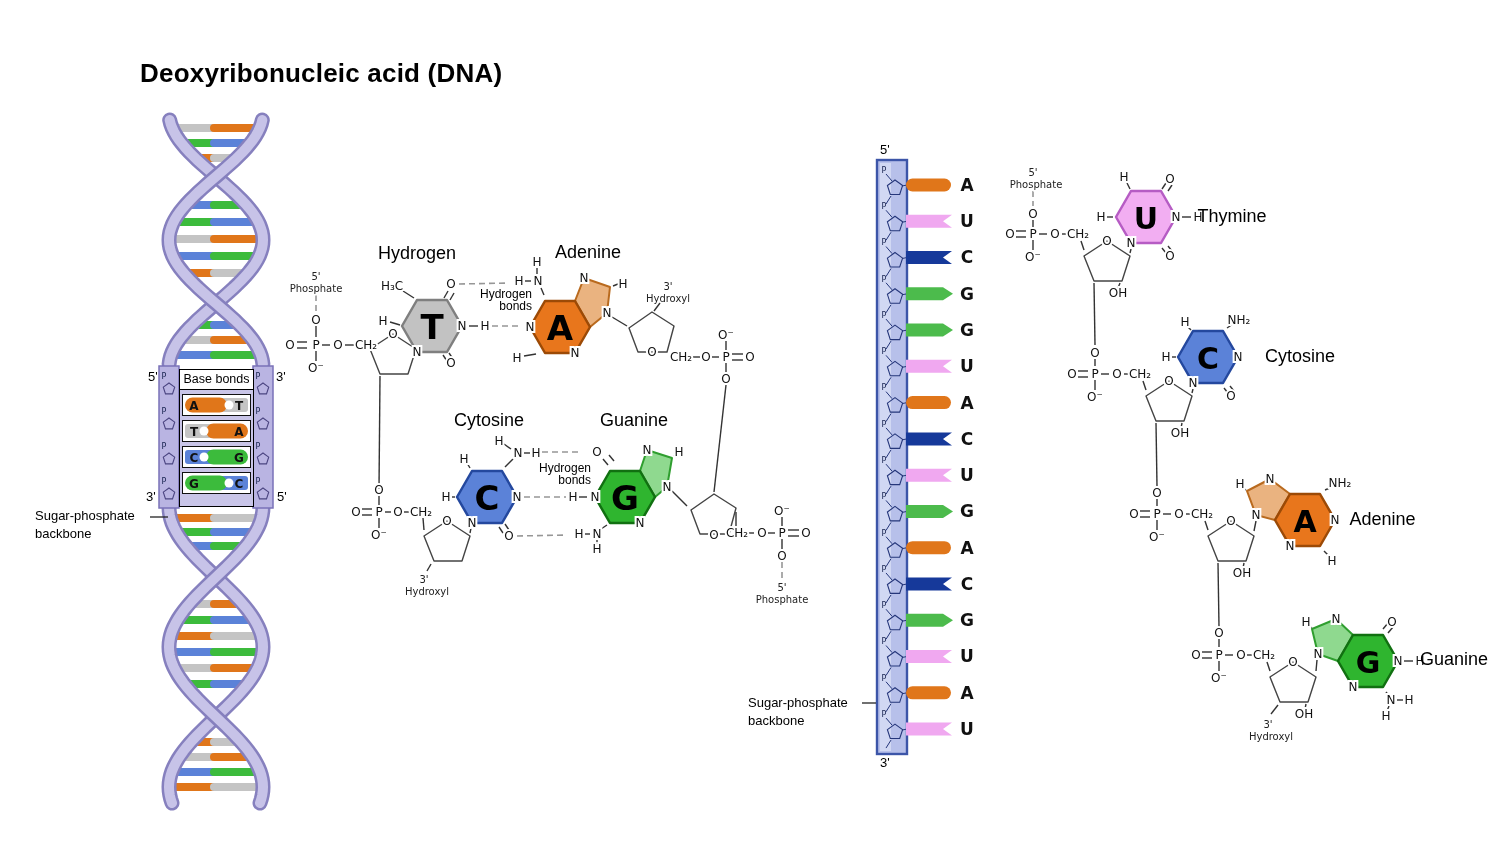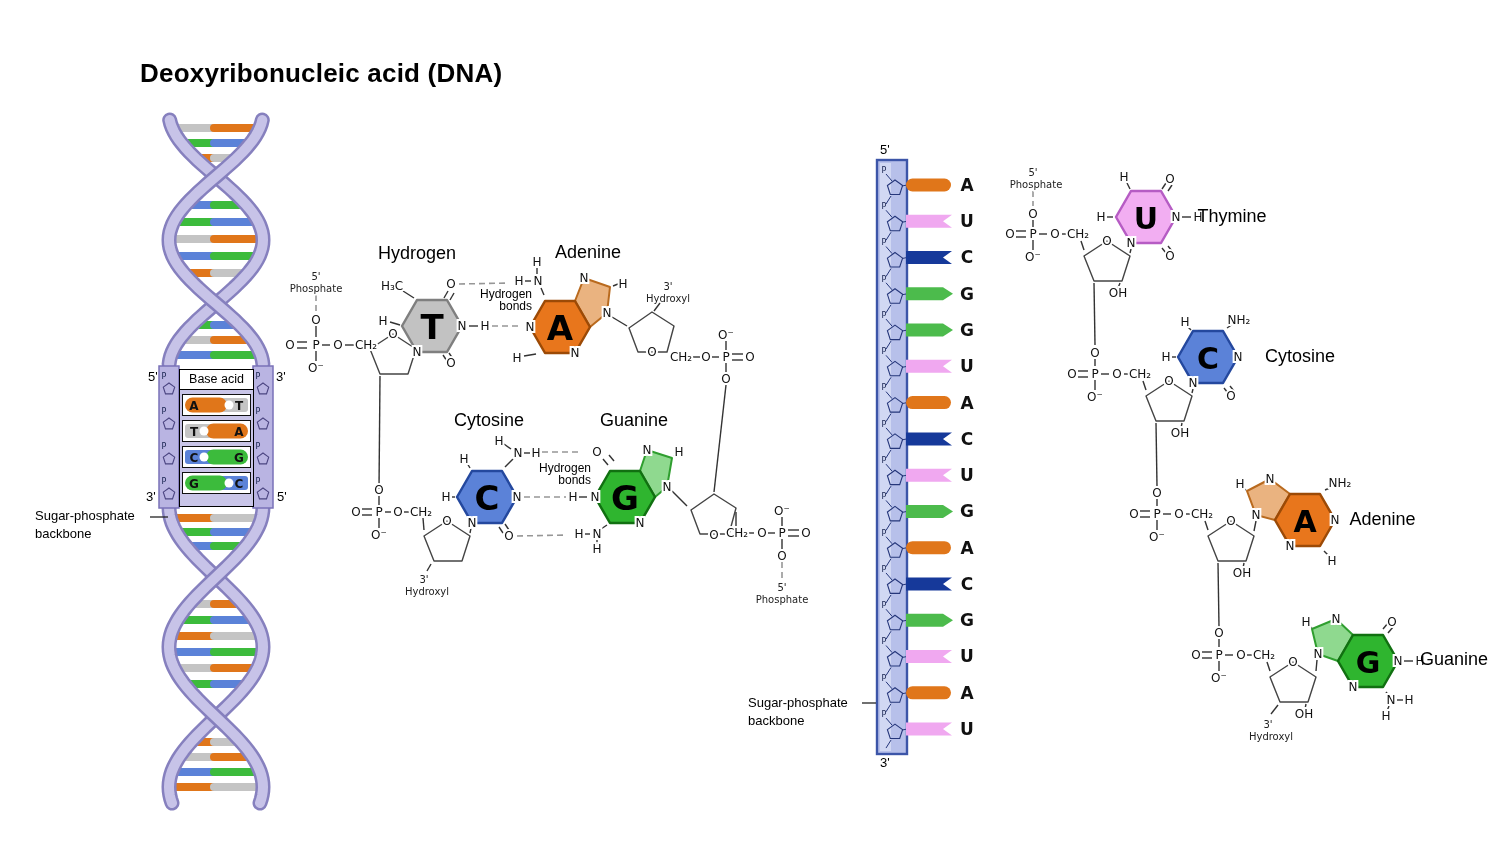--- a/index.html
+++ b/index.html
@@ -571,21 +571,21 @@
 
   <div class="lbl corner" style="left:148px;top:369px">5'</div>
   <div class="lbl corner" style="left:276px;top:369px">3'</div>
   <div class="lbl corner" style="left:146px;top:489px">3'</div>
   <div class="lbl corner" style="left:277px;top:489px">5'</div>
 
   <div class="lbl corner" style="left:880px;top:142px">5'</div>
   <div class="lbl corner" style="left:880px;top:755px">3'</div>
 
   <div id="bp-box">
-    <div class="hd">Base acid</div>
+    <div class="hd">Base bonds</div>
     <div id="bp-rows">
         <div class="bprow">
           <svg width="67" height="20" viewBox="0 0 67 20">
             <rect x="30" y="3" width="35" height="14" rx="3" fill="#C4C4C4"></rect>
             <rect x="2" y="2.5" width="42" height="15" rx="7.5" fill="#E0761A"></rect>
             <circle cx="46" cy="10" r="4.5" fill="#fff"></circle>
             <text x="11" y="10.5" dy="0.35em" class="bpl">A</text>
             <text x="56" y="10.5" dy="0.35em" class="bpl">T</text>
           </svg>
         </div>

